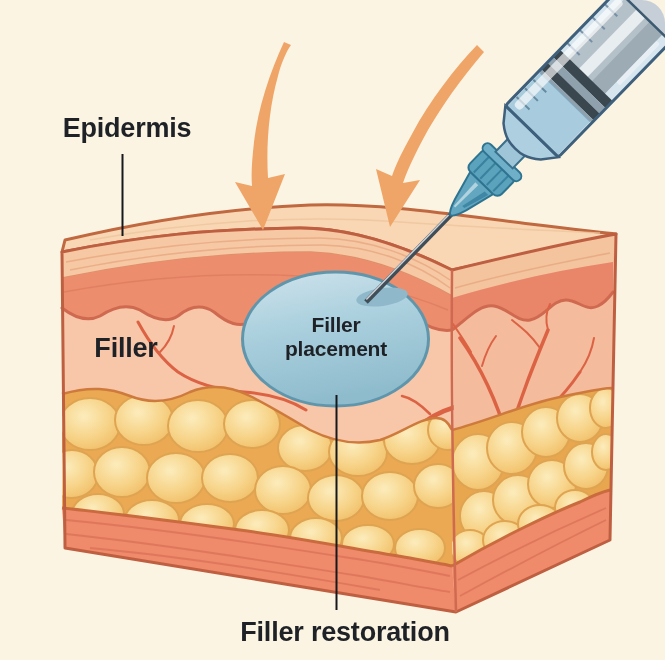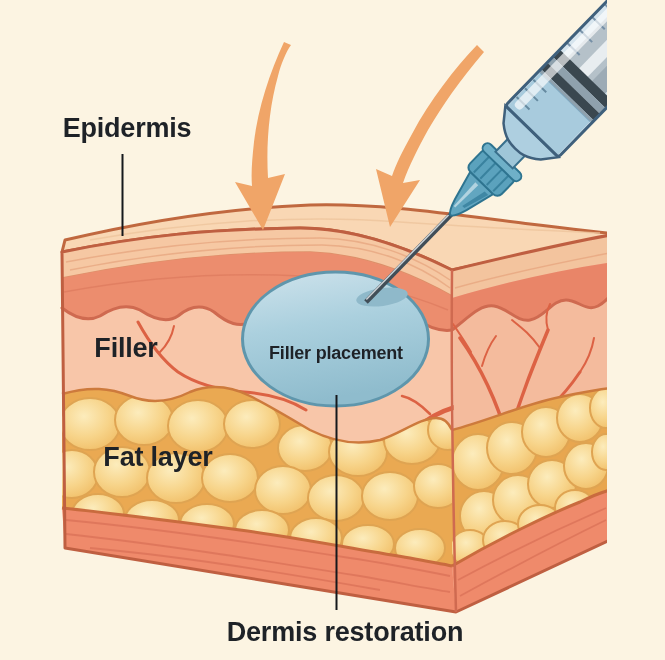--- a/index.html
+++ b/index.html
@@ -1,22 +1,22 @@
 <!DOCTYPE html>
 <html><head>
 <meta charset="utf-8">
 <style>
   html,body{margin:0;padding:0;background:#fcf4e2;}
-  .stage{position:relative;width:607px;height:660px;overflow:hidden;
-         font-family:"Liberation Sans",sans-serif;background:#fcf4e2;}
+  .stage{position:relative;width:665px;height:660px;overflow:hidden;
+         font-family:"Liberation Sans",sans-serif;background:#fcf4e2;border-radius:23px;}
   .stage svg{position:absolute;left:0;top:0;}
   .lbl{position:absolute;transform:translate(-50%,-50%);color:#1e2227;
        font-weight:600;font-size:27px;letter-spacing:-0.2px;white-space:nowrap;
        text-align:center;line-height:1.15;}
-  .lbl.filler{font-size:18px;white-space:normal;width:150px;margin-top:16px;}
+  .lbl.filler{font-size:21px;white-space:normal;width:150px;}
 </style>
 </head>
 <body>
 
 <div class="stage">
 
 <svg width="665" height="660" viewBox="0 0 665 660">
   <defs>
     <radialGradient id="fatG" cx="40%" cy="35%" r="75%">
       <stop offset="0%" stop-color="#fcecbc"></stop>
@@ -221,17 +221,16 @@
     <rect x="348" y="-150" width="36" height="32" fill="#b5c1c9" stroke="#3d5a70" stroke-width="2"></rect>
     <rect x="302" y="-117" width="128" height="20" rx="9" fill="#c6cfd7" stroke="#3d5a70" stroke-width="2.5"></rect>
   </g>
 
   <line x1="122.5" y1="154" x2="122.5" y2="236" stroke="#15181c" stroke-width="2"></line>
   <line x1="336.5" y1="395" x2="336.5" y2="610" stroke="#15181c" stroke-width="2"></line>
 </svg>
 
 <div class="lbl" style="left:127px;top:129px;">Epidermis</div>
 <div class="lbl" style="left:126px;top:349px;">Filler</div>
-<div class="lbl" style="left:158px;top:458px;">Fat layer</div>
 <div class="lbl filler" style="left:336px;top:337px;">Filler placement</div>
-<div class="lbl" style="left:345px;top:633px;">Dermis restoration</div>
+<div class="lbl" style="left:345px;top:633px;">Filler restoration</div>
 
 </div>
 
 </body></html>

